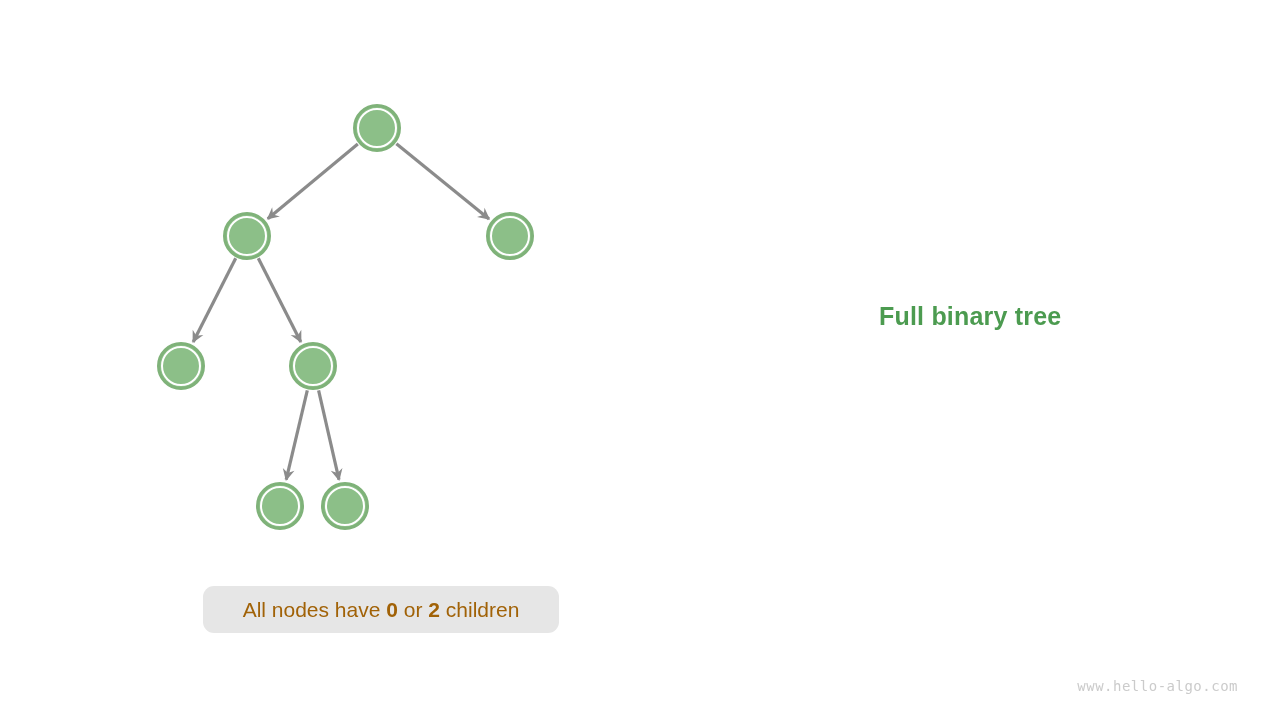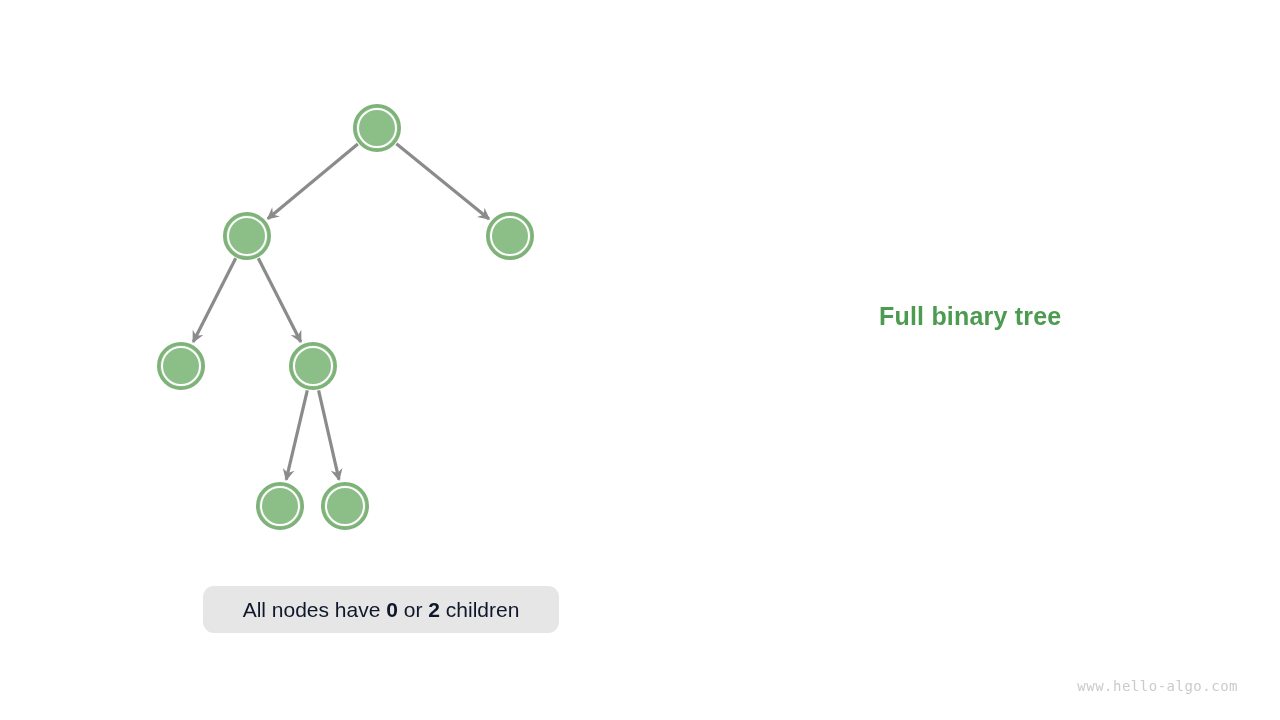--- a/index.html
+++ b/index.html
@@ -84,17 +84,17 @@
         <circle cx="280" cy="506" r="19" fill="none" stroke="#ffffff" stroke-width="2"></circle>
       </g>
       <g>
         <circle cx="345" cy="506" r="22.5" fill="#8cbf88" stroke="#7fb279" stroke-width="3"></circle>
         <circle cx="345" cy="506" r="19" fill="none" stroke="#ffffff" stroke-width="2"></circle>
       </g>
     </svg>
 
   <div class="diagram-title" style="color: rgb(76, 155, 80);">Full binary tree</div>
 
-  <div class="annotation-pill" style="background: rgb(230, 230, 230); color: #0f172a; text-align: center;"><span>All nodes have </span><b>0</b><span> or </span><b>2</b><span> children</span></div>
+  <div class="annotation-pill" style="background: rgb(230, 230, 230); color: #a16207; text-align: center;"><span>All nodes have </span><b>0</b><span> or </span><b>2</b><span> children</span></div>
 
   <div class="watermark" style="color: rgb(203, 203, 203);">www.hello-algo.com</div>
 
 </div>
 
 </body></html>

